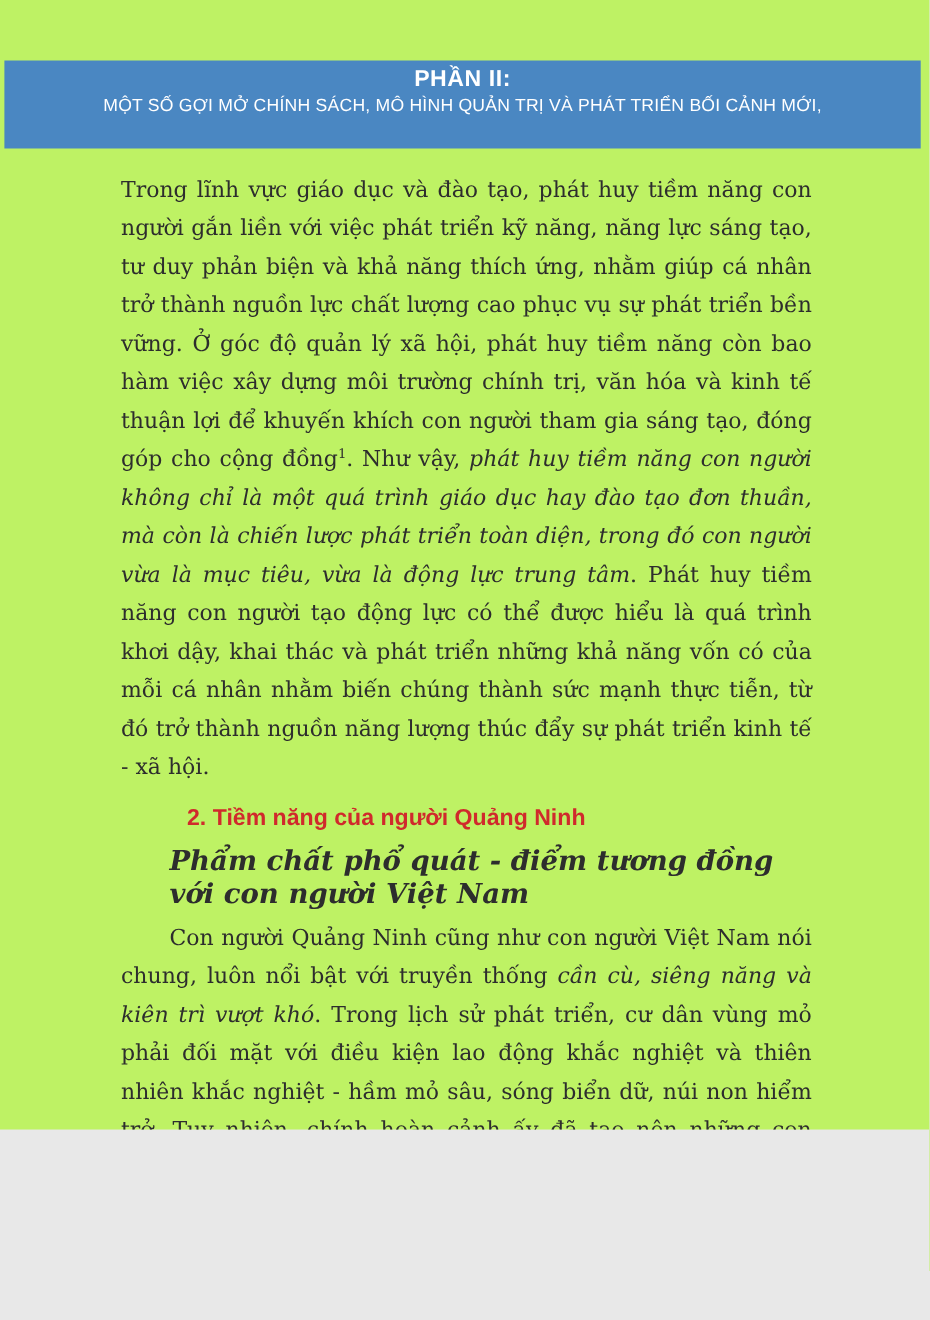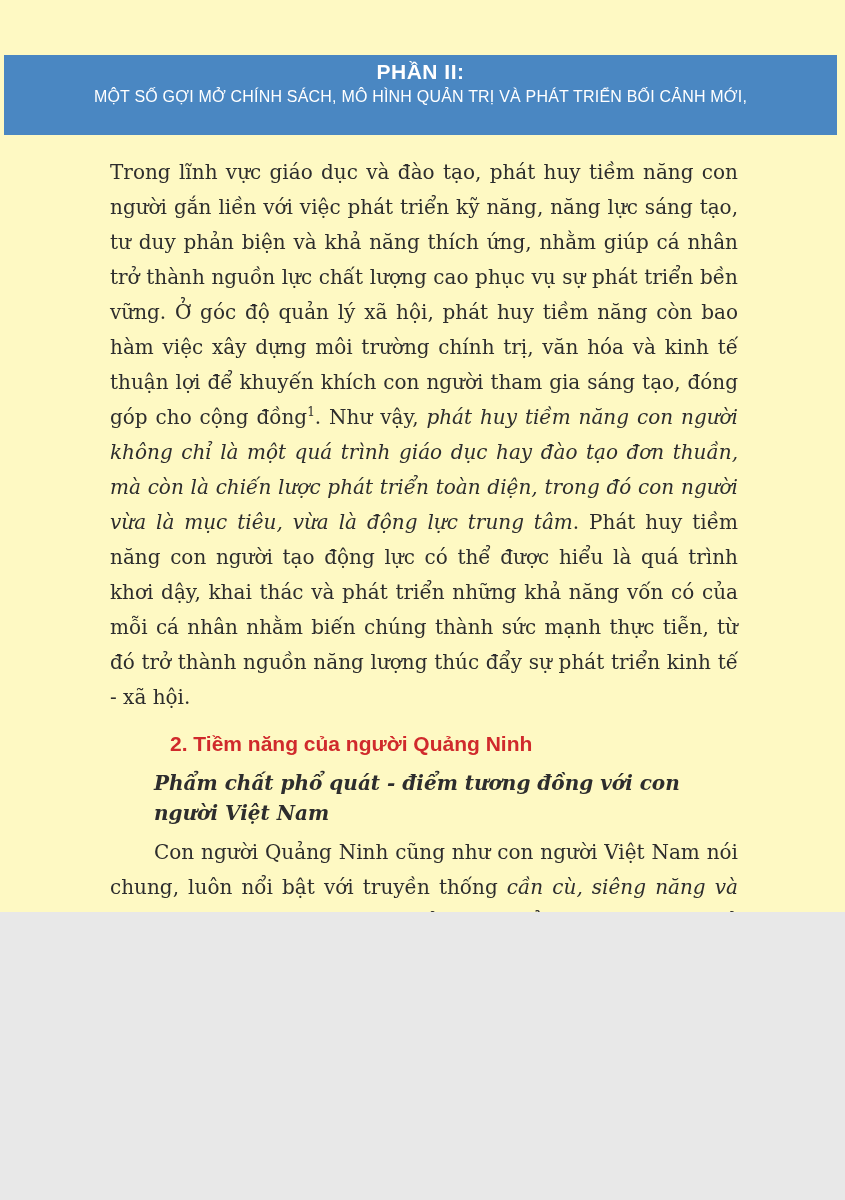--- a/index.html
+++ b/index.html
@@ -1,21 +1,21 @@
 <!DOCTYPE html>
 <html><head>
 <meta charset="utf-8">
 <style>
   * { margin:0; padding:0; box-sizing:border-box; }
   html,body { background:#e8e8e8; }
   .page {
     position:relative;
-    width:845px; height:912px;
+    width:845px; height:1027px;
     margin:0 auto;
-    background:#fef9c3;
+    background:#bef264;
     overflow:hidden;
     font-family:"DejaVu Serif","Liberation Serif",serif;
   }
   .banner {
     position:absolute; left:4px; top:55px; width:833px; height:80px;
     text-align:center;
     font-family:"Liberation Sans","DejaVu Sans",sans-serif;
     padding-top:3px;
   }
   .banner-part {
@@ -36,21 +36,21 @@
   .body-par sup { font-size:12px; line-height:0; }
   .body-par em { font-style:italic; }
   .indent { text-indent:44px; }
   .sec-heading {
     margin:14px 0 0 60px;
     font-family:"Liberation Sans","DejaVu Sans",sans-serif;
     font-size:21px; font-weight:bold; line-height:30px;
   }
   .sub-heading {
     margin:9px 0 0 44px;
-    font-size:20px; font-weight:bold; font-style:italic; line-height:30px;
+    font-size:25px; font-weight:bold; font-style:italic; line-height:30px;
     color:#2d2d2d;
   }
   .p2 { margin-top:7px; }
   .footer {
     position:absolute; left:0; top:1140px; width:845px; height:62px;
     text-align:center;
   }
   .lotus {
     position:absolute; left:50%; top:2px; transform:translateX(-50%);
   }

